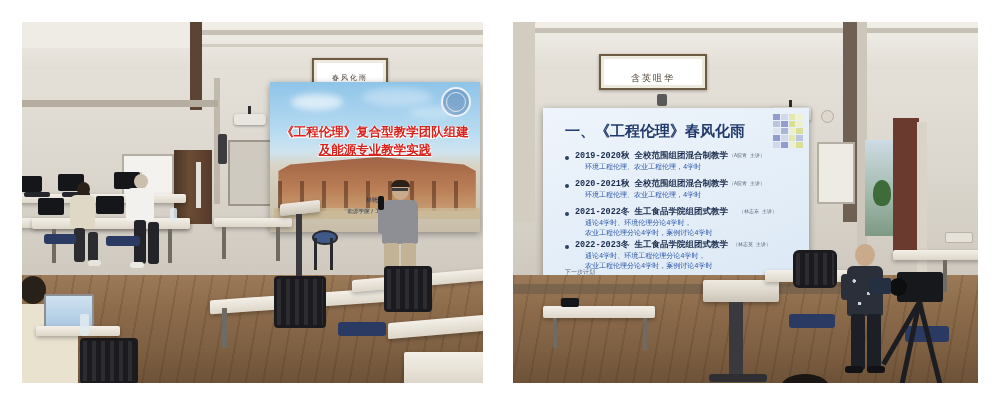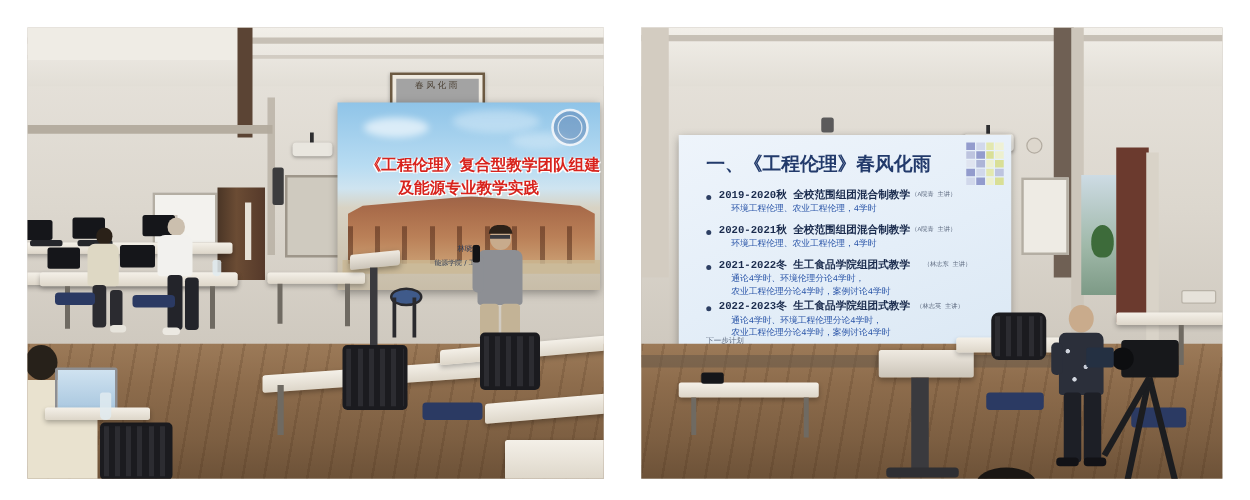--- a/index.html
+++ b/index.html
@@ -15,21 +15,21 @@
   .ceil{position:absolute;left:0;top:0;width:100%;height:13%;background:linear-gradient(180deg,#f2efe9,#e2ded6);}
   .ceil-beam{position:absolute;left:0;width:100%;height:5px;background:#b9b2a5;opacity:.75;}
   .soffit{position:absolute;background:#d6d1c8;}
   .floor{position:absolute;left:0;bottom:0;width:100%;height:30%;
      background:linear-gradient(180deg,#9c7a58 0%,#8d6c4c 30%,#7d5f42 70%,#6d5238 100%);}
   .floor-lines{position:absolute;inset:0;opacity:.28;
      background:repeating-linear-gradient(100deg,rgba(60,35,15,.55) 0 2px,rgba(0,0,0,0) 2px 17px);}
 
   
   .plaque{position:absolute;background:#efeae0;border:2px solid #6d5a42;box-shadow:0 1px 3px rgba(0,0,0,.3);}
-  .plaque-inner{position:absolute;inset:3px;background:#a3a3a3;display:flex;align-items:flex-start;justify-content:center;}
+  .plaque-inner{position:absolute;inset:3px;background:#ffffff;display:flex;align-items:flex-end;justify-content:center;}
   .plaque-txt{color:#4b4034;font-family:"DejaVu Serif",serif;letter-spacing:2px;white-space:nowrap;}
 
   
   .screen{position:absolute;box-shadow:0 2px 7px rgba(0,0,0,.35);}
 
   
   #slide-left{position:absolute;inset:0;background:
       linear-gradient(180deg,#8fc4e8 0%,#b8dcf2 34%,#cfe4f0 46%,#d8d3c4 56%,#c8bda8 100%);}
   .cloud{position:absolute;background:rgba(255,255,255,.62);border-radius:50%;filter:blur(3px);}
   .temple{position:absolute;left:4%;right:2%;top:50%;height:36%;
@@ -127,22 +127,22 @@
 
     <div class="screen" style="left:248px;top:60px;width:210px;height:150px;">
       <div id="slide-left">
         <div class="cloud" style="left:10%;top:8%;width:52px;height:16px;"></div>
         <div class="cloud" style="left:44%;top:4%;width:70px;height:18px;opacity:.5;"></div>
         <div class="cloud" style="left:66%;top:16%;width:46px;height:13px;opacity:.45;"></div>
         <div class="temple"></div>
         <div class="temple-cols"></div>
         <div class="temple-base"></div>
         <div class="emblem" style="right:9px;top:5px;width:26px;height:26px;"></div>
-        <div class="slide-title" style="top:28%;font-size:12.5px;text-align:right;">《工程伦理》复合型教学团队组建</div>
-        <div class="slide-title" style="top:40%;font-size:12.5px;">及能源专业教学实践</div>
+        <div class="slide-title" style="top:28%;font-size:12.5px;">《工程伦理》复合型教学团队组建</div>
+        <div class="slide-title" style="top:40%;font-size:12.5px;text-decoration:underline;">及能源专业教学实践</div>
         <div class="slide-sub" style="top:76%;font-size:6px;">林晓青</div>
         <div class="slide-sub" style="top:84%;font-size:5.5px;">能源学院 / 工程师学院</div>
       </div>
     </div>
 
     <div class="desk" style="left:-6px;top:172px;width:170px;height:9px;"></div>
     <div class="monitor" style="left:-4px;top:154px;width:24px;height:16px;"></div>
     <div class="monitor" style="left:36px;top:152px;width:26px;height:17px;"></div>
     <div class="monitor" style="left:92px;top:150px;width:26px;height:17px;"></div>
     <div class="kbd" style="left:2px;top:170px;width:26px;height:5px;"></div>
@@ -221,20 +221,25 @@
   </div>
 
   <div class="photo" id="photo-right">
     <div class="wall"></div>
     <div class="ceil"></div>
     <div class="ceil-beam" style="top:6px;"></div>
     <div class="soffit" style="left:330px;top:0;width:16px;height:200px;background:#6f6054;"></div>
     <div class="soffit" style="left:344px;top:0;width:10px;height:330px;background:#cdc6bb;"></div>
     <div class="soffit" style="left:0;top:0;width:22px;height:200px;background:#d3ccc1;"></div>
 
+    <div class="plaque" style="left:86px;top:32px;width:104px;height:32px;">
+      <div class="plaque-inner">
+        <span class="plaque-txt" style="font-size:9px;">含英咀华</span>
+      </div>
+    </div>
 
     <div class="proj-arm" style="left:276px;top:78px;width:3px;height:8px;"></div>
     <div class="proj" style="left:258px;top:85px;width:40px;height:14px;"></div>
     <div class="soffit" style="left:308px;top:88px;width:11px;height:11px;border-radius:50%;background:#ddd7cd;border:1px solid #b3aca1;"></div>
 
     <div class="screen" style="left:30px;top:86px;width:266px;height:176px;">
       <div id="slide-right">
 
         <div class="logo-grid" style="right:6px;top:6px;width:30px;height:34px;">
           <i style="background:#8a93c9"></i>

